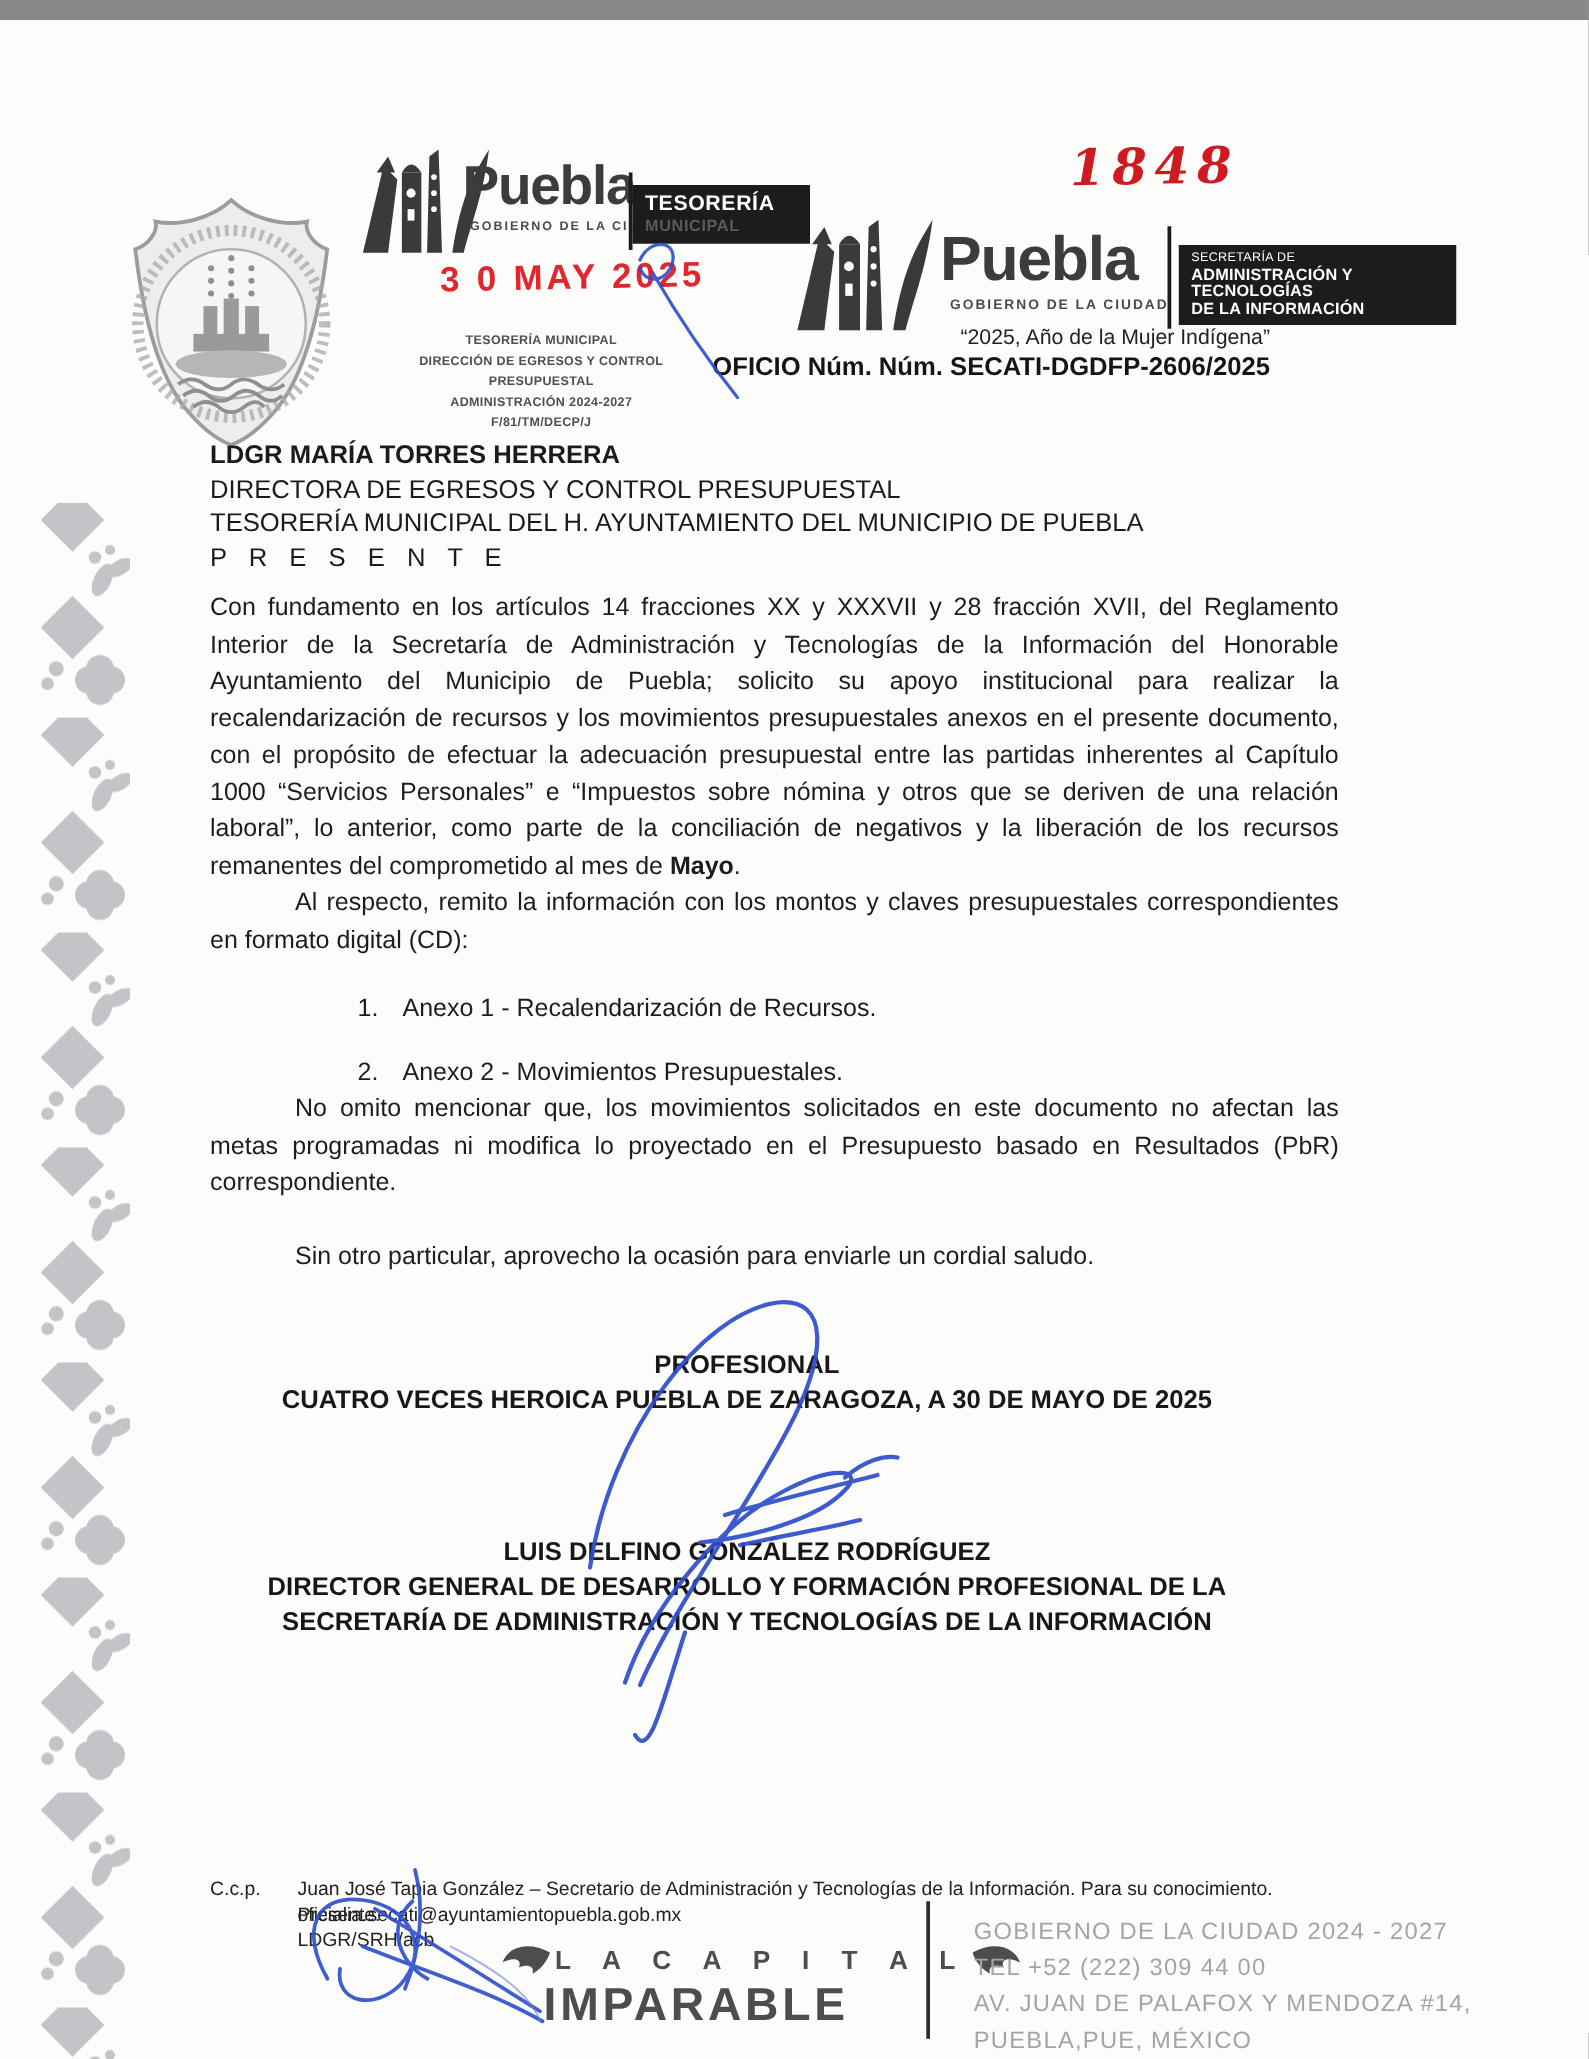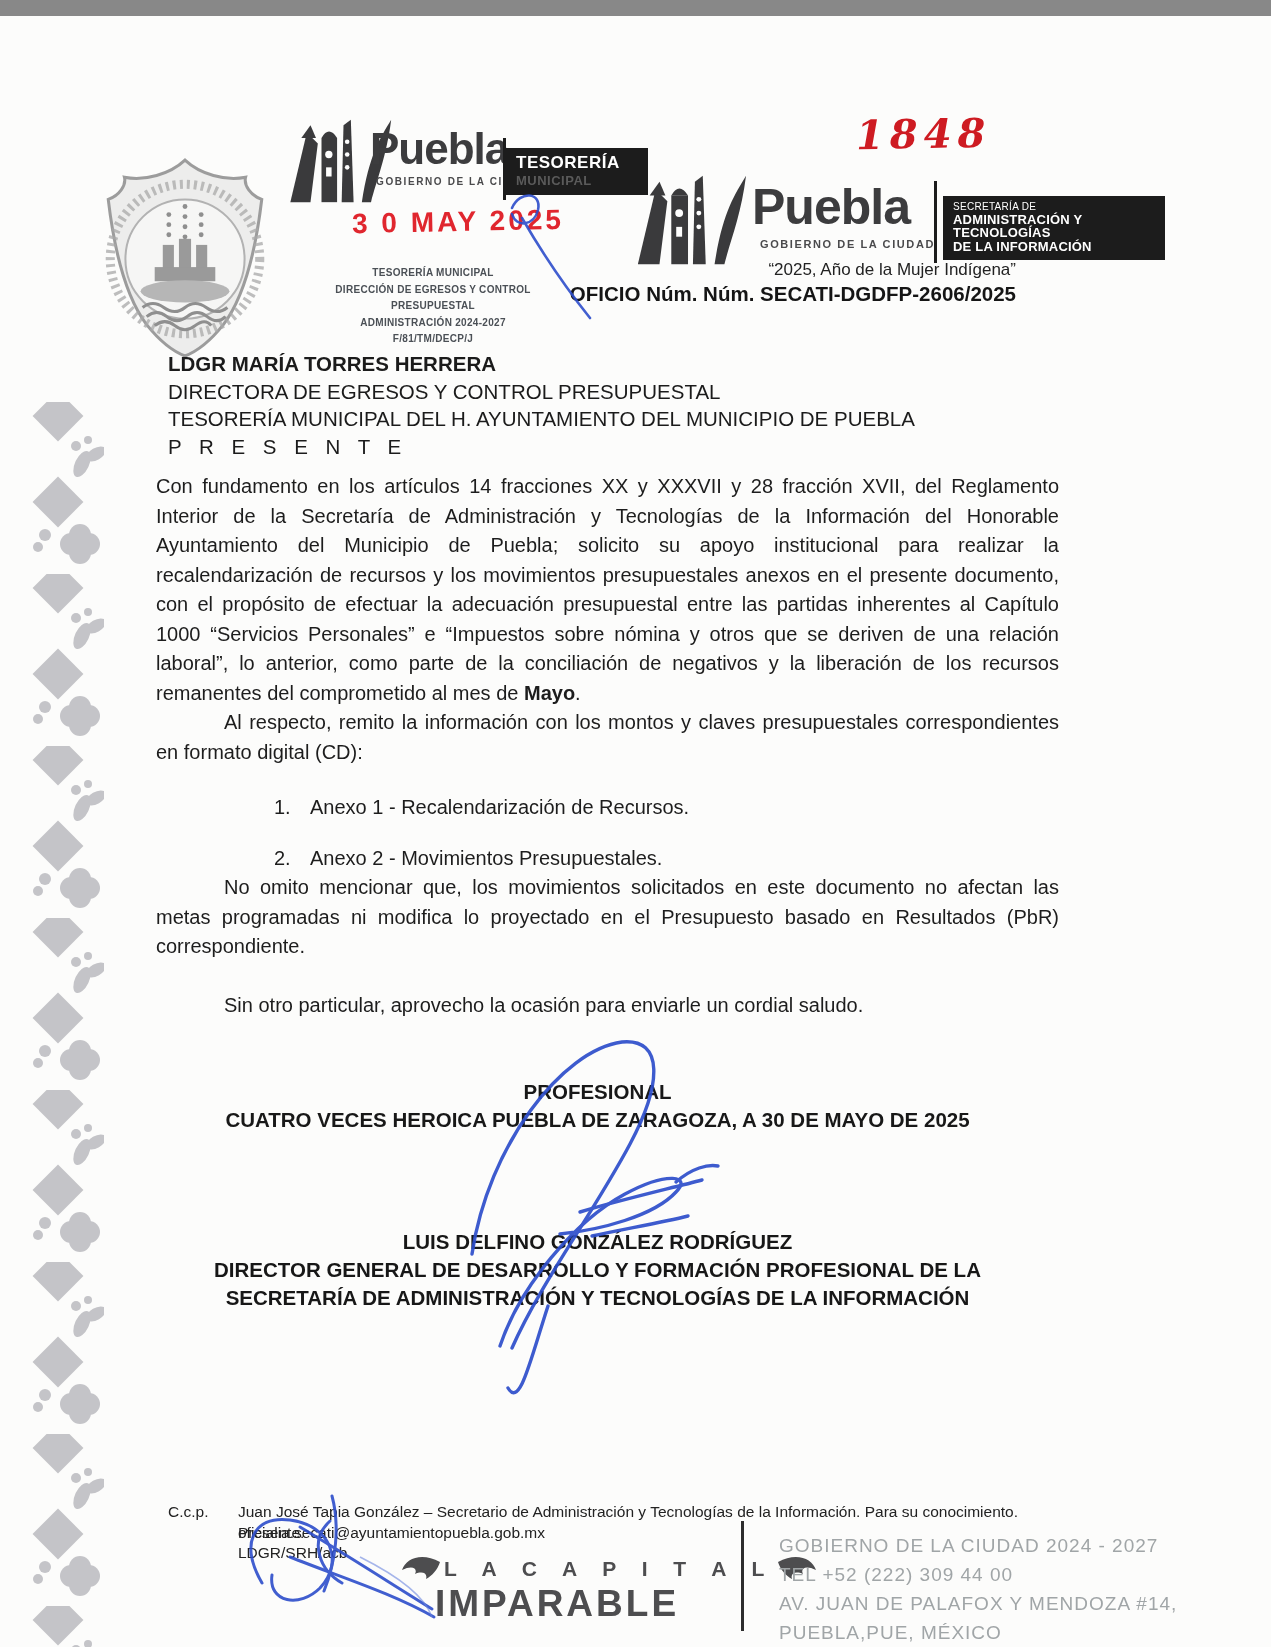--- a/index.html
+++ b/index.html
@@ -182,21 +182,21 @@
   <div class="abs motto" style="left:600px;top:244px;width:416px;text-align:right;">“2025, Año de la Mujer Indígena”</div>
   <div class="abs oficio" style="left:565px;top:266px;width:451px;text-align:right;">OFICIO Núm. Núm. SECATI-DGDFP-2606/2025</div>
 
   <div class="abs recipient" style="left:168px;top:334px;">
     <div class="name">LDGR MARÍA TORRES HERRERA</div>
     <div>DIRECTORA DE EGRESOS Y CONTROL PRESUPUESTAL</div>
     <div>TESORERÍA MUNICIPAL DEL H. AYUNTAMIENTO DEL MUNICIPIO DE PUEBLA</div>
     <div class="presente">P R E S E N T E</div>
   </div>
 
-  <div class="abs bodytext" style="left:156px;top:456px;">
+  <div class="abs bodytext" style="left:168px;top:456px;">
     <p><span>Con fundamento en los artículos 14 fracciones XX y XXXVII y 28 fracción XVII, del Reglamento Interior de la Secretaría de Administración y Tecnologías de la Información del Honorable Ayuntamiento del Municipio de Puebla; solicito su apoyo institucional para realizar la recalendarización de recursos y los movimientos presupuestales anexos en el presente documento, con el propósito de efectuar la adecuación presupuestal entre las partidas inherentes al Capítulo 1000 “Servicios Personales” e “Impuestos sobre nómina y otros que se deriven de una relación laboral”, lo anterior, como parte de la conciliación de negativos y la liberación de los recursos remanentes del comprometido al mes de </span><b>Mayo</b><span>.</span></p>
     <p class="indent mt1">Al respecto, remito la información con los montos y claves presupuestales correspondientes en formato digital (CD):</p>
     <div class="annex">
       <div class="row">
         <span class="num">1.</span>
         <span>Anexo 1 - Recalendarización de Recursos.</span>
       </div>
       <div class="row">
         <span class="num">2.</span>
         <span>Anexo 2 - Movimientos Presupuestales.</span>

